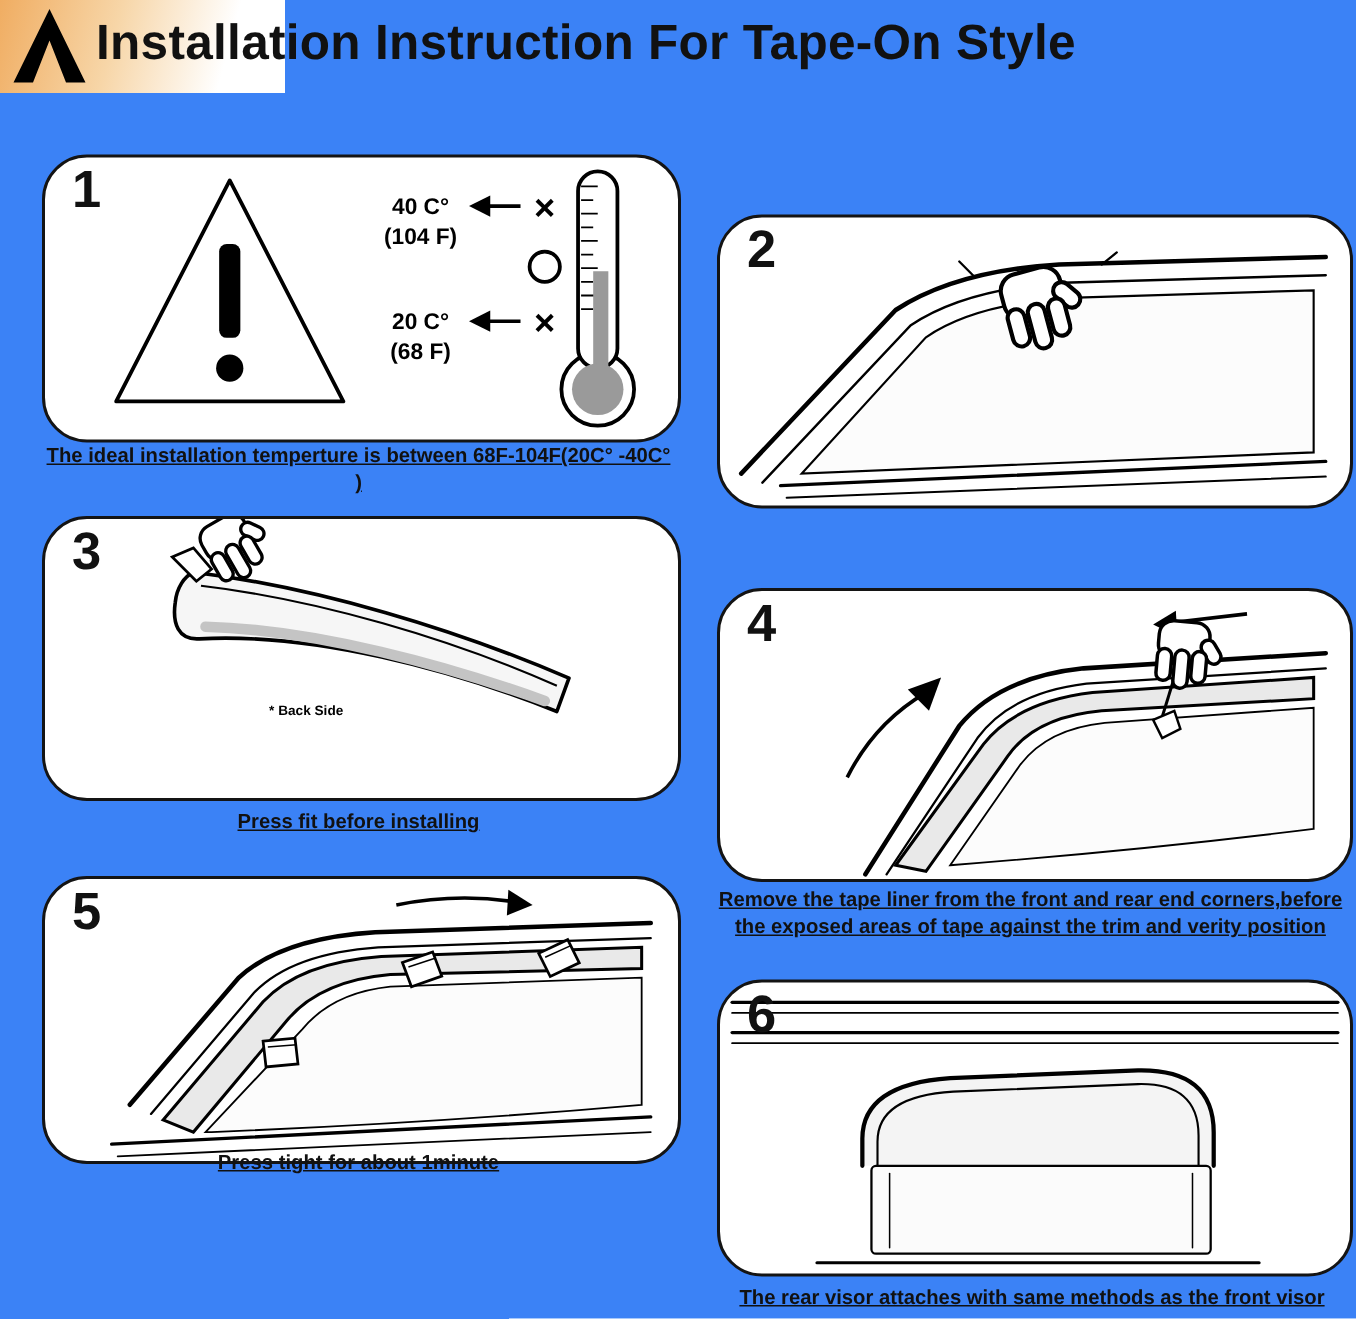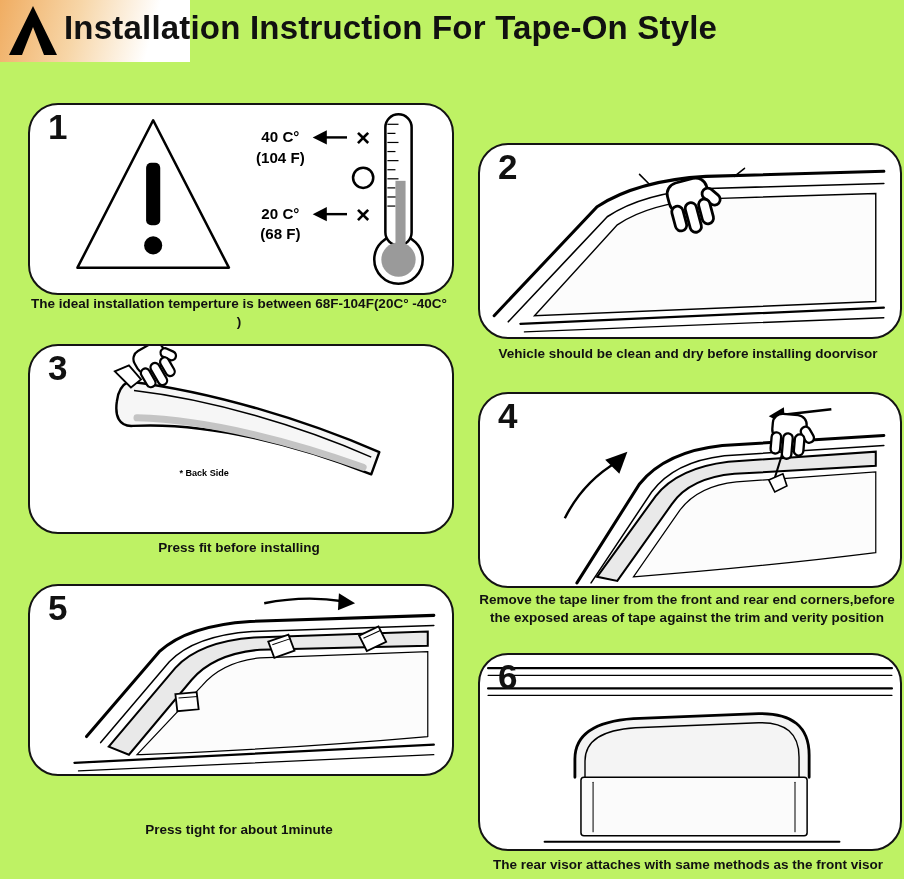--- a/index.html
+++ b/index.html
@@ -1,26 +1,26 @@
 <!DOCTYPE html>
 <html><head>
 <meta charset="utf-8">
 <style>
   html,body{margin:0;padding:0;background:#fff;}
-  .sheet{position:relative;width:904px;height:879px;background:#bef264;overflow:hidden;
+  .sheet{position:relative;width:904px;height:879px;background:#3b82f6;overflow:hidden;
          font-family:"Liberation Sans",sans-serif;color:#111;}
   .logo-glow{position:absolute;left:0;top:0;width:190px;height:62px;
              background:linear-gradient(105deg,#f0ad62 0%,#f7d6a8 40%,#ffffff 78%);}
   .logo{position:absolute;left:6px;top:3px;width:54px;height:56px;}
   .title{position:absolute;left:64px;top:9px;font-size:33px;font-weight:800;
          letter-spacing:.2px;white-space:nowrap;}
   .panel{position:absolute;border:2.5px solid #141414;border-radius:30px;background:#fff;}
   .panel svg{position:absolute;left:0;top:0;width:100%;height:100%;}
   .num{position:absolute;left:18px;top:2px;font-size:35px;font-weight:800;z-index:2;}
-  .caption{position:absolute;text-align:center;font-size:13.5px;font-weight:600;line-height:1.35;}
+  .caption{position:absolute;text-align:center;font-size:13.5px;font-weight:600;line-height:1.35;text-decoration:underline;}
   svg text{font-family:"Liberation Sans",sans-serif;}
   svg text.tmp{font-size:15px;font-weight:700;text-anchor:middle;}
   svg text.cross{font-size:24px;font-weight:700;text-anchor:middle;}
   svg text.small{font-size:9px;font-weight:700;}
 </style>
 </head>
 <body>
 
 <div class="sheet">
 
@@ -100,21 +100,20 @@
         <path d="M 54,168 L 136,78 Q 168,56 230,52 L 392,47 L 392,154 Z" fill="#fcfcfc" stroke-width="1.4"></path>
         <path d="M 14,168 L 116,60 Q 156,34 224,30 L 400,25" stroke-width="3"></path>
         <path d="M 28,174 L 126,70 Q 162,46 226,42 L 400,37" stroke-width="1.6"></path>
         <path d="M 40,176 L 400,160" stroke-width="2.2"></path>
         <path d="M 44,184 L 400,170" stroke-width="1.3"></path>
         <path d="M 168,38 L 158,28 M 252,30 L 262,22" stroke-width="1.5"></path>
       </g>
       <use href="#hand-shape" transform="translate(208,56) rotate(165) scale(1.25)"></use>
     </svg>
   </div>
-  <div class="caption" style="left:478px;top:345px;width:420px">Vehicle should be clean and dry before installing doorvisor</div>
 
   <div class="panel" style="left:28px;top:344px;width:422px;height:186px">
     <div class="num">3</div>
     <svg viewBox="0 0 418 182">
       <g>
         <path d="M 98,34 C 180,44 272,72 346,104 L 338,126 C 268,98 178,74 102,78 C 88,79 84,68 86,54 C 87,44 92,37 98,34 Z" fill="#f6f6f6" stroke="#000" stroke-width="2.4" stroke-linejoin="round"></path>
         <path d="M 106,70 C 180,72 266,96 330,119" fill="none" stroke="#c4c4c4" stroke-width="7" stroke-linecap="round"></path>
         <path d="M 103,43 C 180,52 268,78 338,109" fill="none" stroke="#000" stroke-width="1.4"></path>
       </g>
       <polygon points="100,40 84,24 98,18 110,32" fill="#fff" stroke="#000" stroke-width="1.8"></polygon>
@@ -161,21 +160,21 @@
       </g>
       <g>
         <path d="M 232,16 Q 272,8 310,14" fill="none" stroke="#000" stroke-width="2.4"></path>
         <polygon points="322,16 306,6 305,23" fill="#000"></polygon>
       </g>
       <use href="#tab-shape" transform="translate(236,54)"></use>
       <use href="#tab-shape" transform="translate(326,48) rotate(-6)"></use>
       <use href="#tab-shape" transform="translate(144,106) rotate(14)"></use>
     </svg>
   </div>
-  <div class="caption" style="left:28px;top:821px;width:422px">Press tight for about 1minute</div>
+  <div class="caption" style="left:28px;top:766px;width:422px">Press tight for about 1minute</div>
 
   <div class="panel" style="left:478px;top:653px;width:420px;height:194px">
     <div class="num">6</div>
     <svg viewBox="0 0 416 190">
       <g fill="none" stroke="#000" stroke-linecap="round">
         <line x1="8" y1="12" x2="408" y2="12" stroke-width="2.2"></line>
         <line x1="8" y1="19" x2="408" y2="19" stroke-width="1.2"></line>
         <line x1="8" y1="32" x2="408" y2="32" stroke-width="2.2"></line>
         <line x1="8" y1="39" x2="408" y2="39" stroke-width="1.2"></line>
         <path d="M 94,120 L 94,102 Q 94,66 152,62 L 276,57 Q 326,56 326,98 L 326,120" fill="#f4f4f4" stroke-width="2.8"></path>

